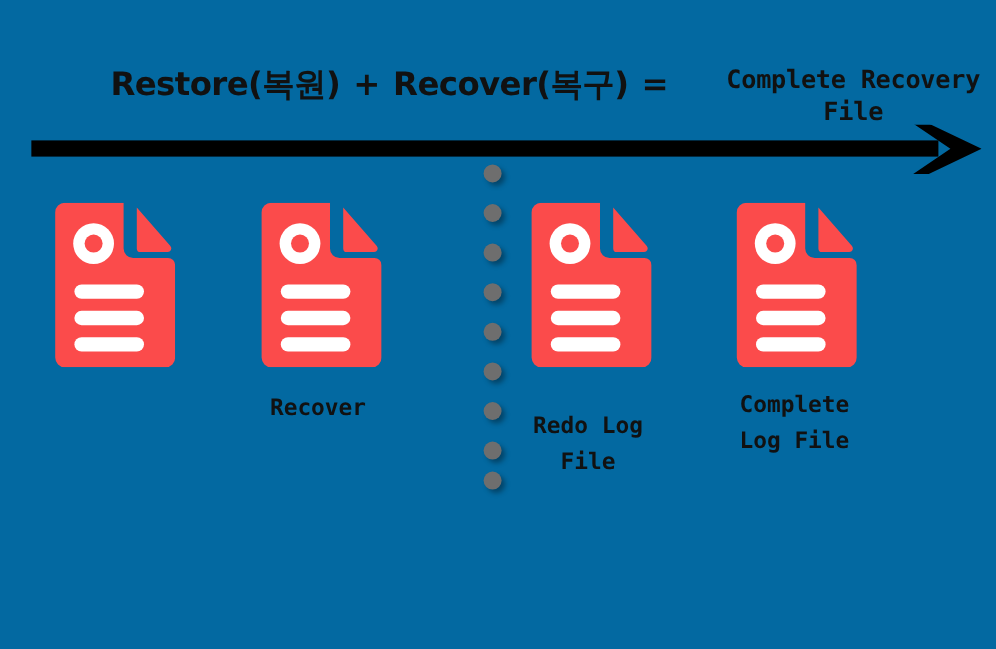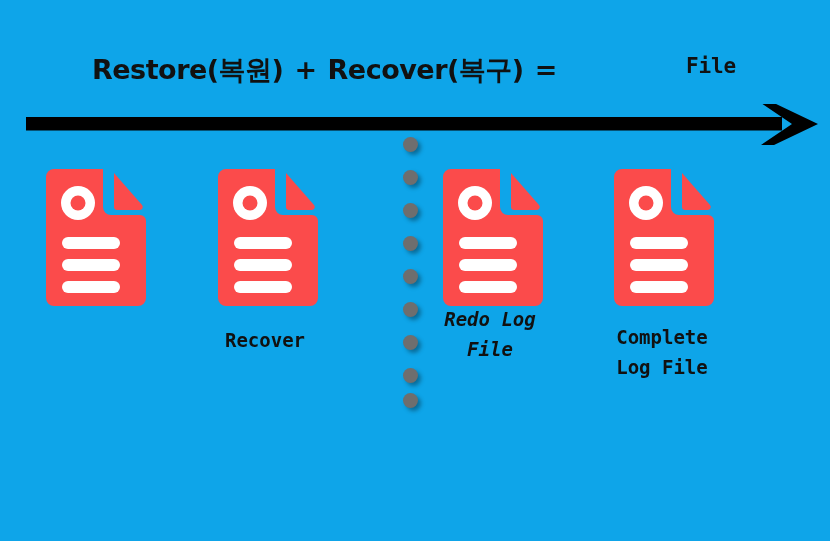--- a/index.html
+++ b/index.html
@@ -4,21 +4,21 @@
 <style>
   html, body {
     margin: 0;
     padding: 0;
     background: #ffffff;
   }
   #canvas {
     position: relative;
     width: 830px;
     height: 541px;
-    background: #0ea5e9;
+    background: #0369a1;
     overflow: hidden;
     font-family: "DejaVu Sans", sans-serif;
   }
 
   
   .title-row {
     position: absolute;
     left: 0;
     top: 48px;
     width: 830px;
@@ -102,20 +102,21 @@
   }
 </style>
 </head>
 <body>
 
 <div id="canvas">
 
   <div class="title-row">
     <div class="title-main"><span>Restore(복원)</span><span class="op">+</span><span>Recover(복구)</span><span class="op">=</span></div>
     <div class="title-tail">
+      <span>Complete Recovery</span>
       <span class="l2">File</span>
     </div>
   </div>
 
   <svg class="timeline" viewBox="0 0 792 56" xmlns="http://www.w3.org/2000/svg">
     <rect x="0" y="13" width="756" height="13.5" fill="#000000"></rect>
     <polygon points="749,0 792,20.5 749,41 749,41 742,41 742,41 770,20.5 742,0" fill="none"></polygon>
     <path d="M 748 -1 L 792 20 L 748 41 L 748 41 L 735 41 L 735 41 L 766 20 L 735 -1 Z" fill="#000000"></path>
   </svg>
 
@@ -165,18 +166,18 @@
     <path d="M6 8 a8 8 0 0 1 8 -8 H63 V38 a8 8 0 0 0 8 8 H100 a6 6 0 0 1 6 6 V129 a8 8 0 0 1 -8 8 H14 a8 8 0 0 1 -8 -8 Z" fill="#fb4b4b"></path>
     <path d="M74 4 L102 36 a3 3 0 0 1 -2.4 5 H77 a3 3 0 0 1 -3 -3 Z" fill="#fb4b4b"></path>
     <circle cx="38" cy="34" r="17" fill="#ffffff"></circle>
     <circle cx="38" cy="34" r="7.5" fill="#fb4b4b"></circle>
     <rect x="22" y="68" width="58" height="12" rx="6" fill="#ffffff"></rect>
     <rect x="22" y="90" width="58" height="12" rx="6" fill="#ffffff"></rect>
     <rect x="22" y="112" width="58" height="12" rx="6" fill="#ffffff"></rect>
   </svg>
 
   <div class="caption" style="left:185px; top:325px; width:160px;">Recover</div>
-  <div class="caption" style="left:420px; top:304px; width:140px;font-style:italic;">Redo Log
+  <div class="caption" style="left:420px; top:340px; width:140px;">Redo Log
 File</div>
   <div class="caption" style="left:588px; top:322px; width:148px;">Complete
 Log File</div>
 
 </div>
 
 </body></html>

